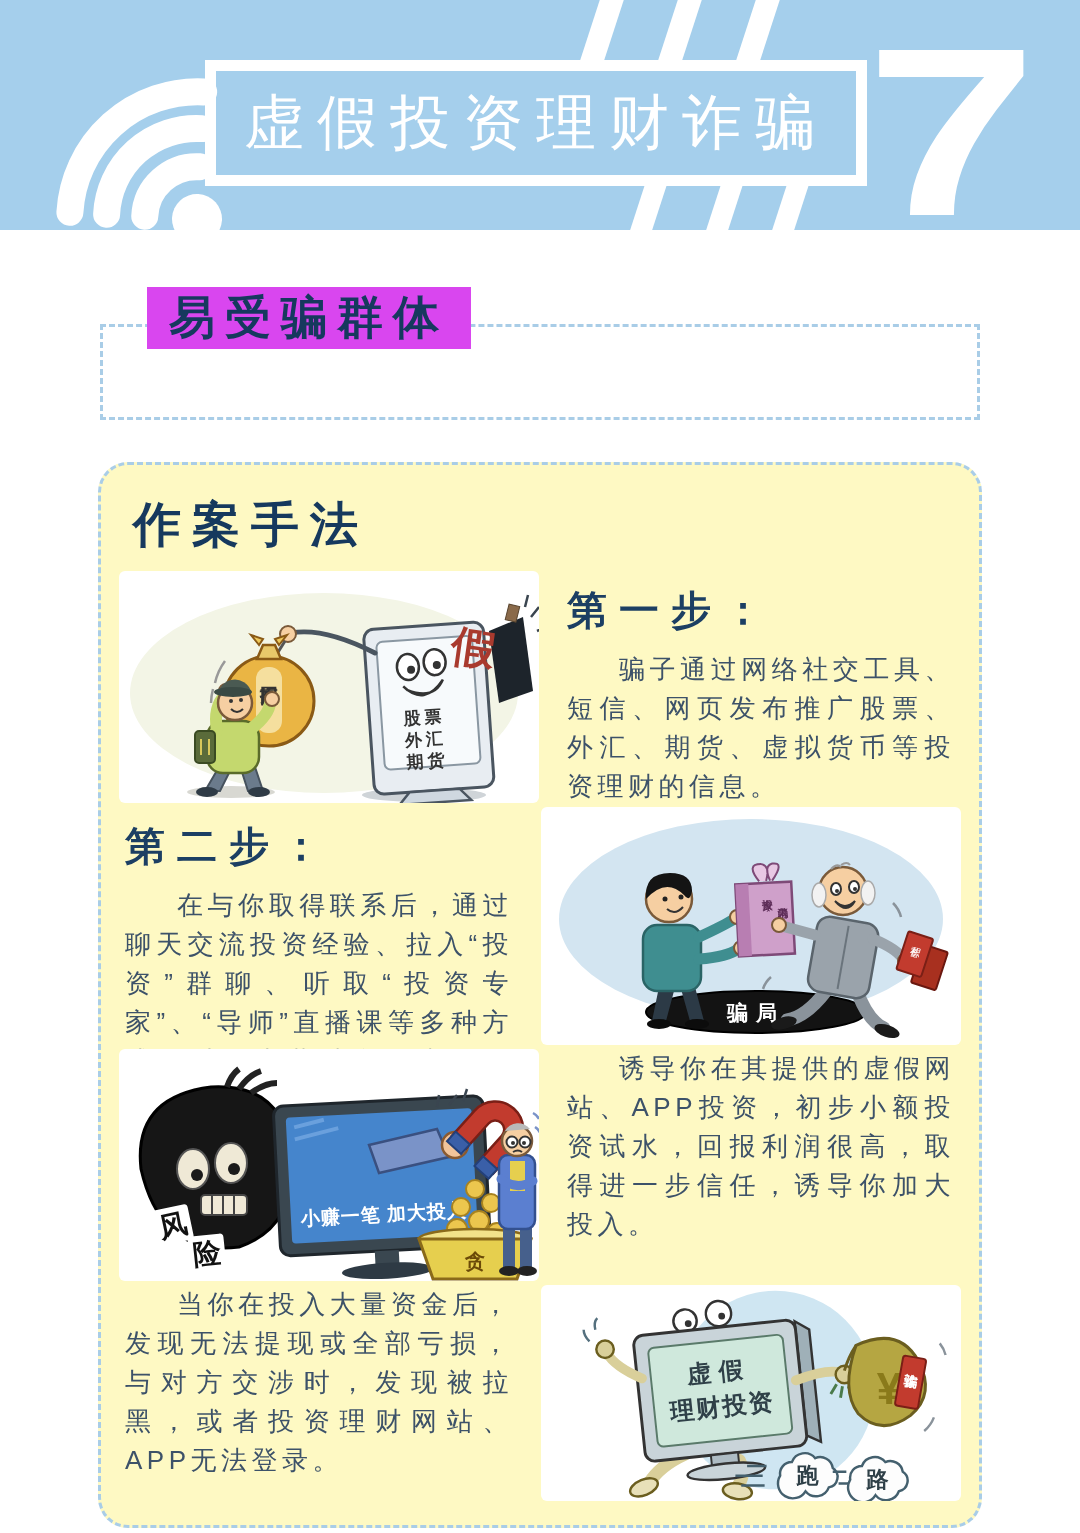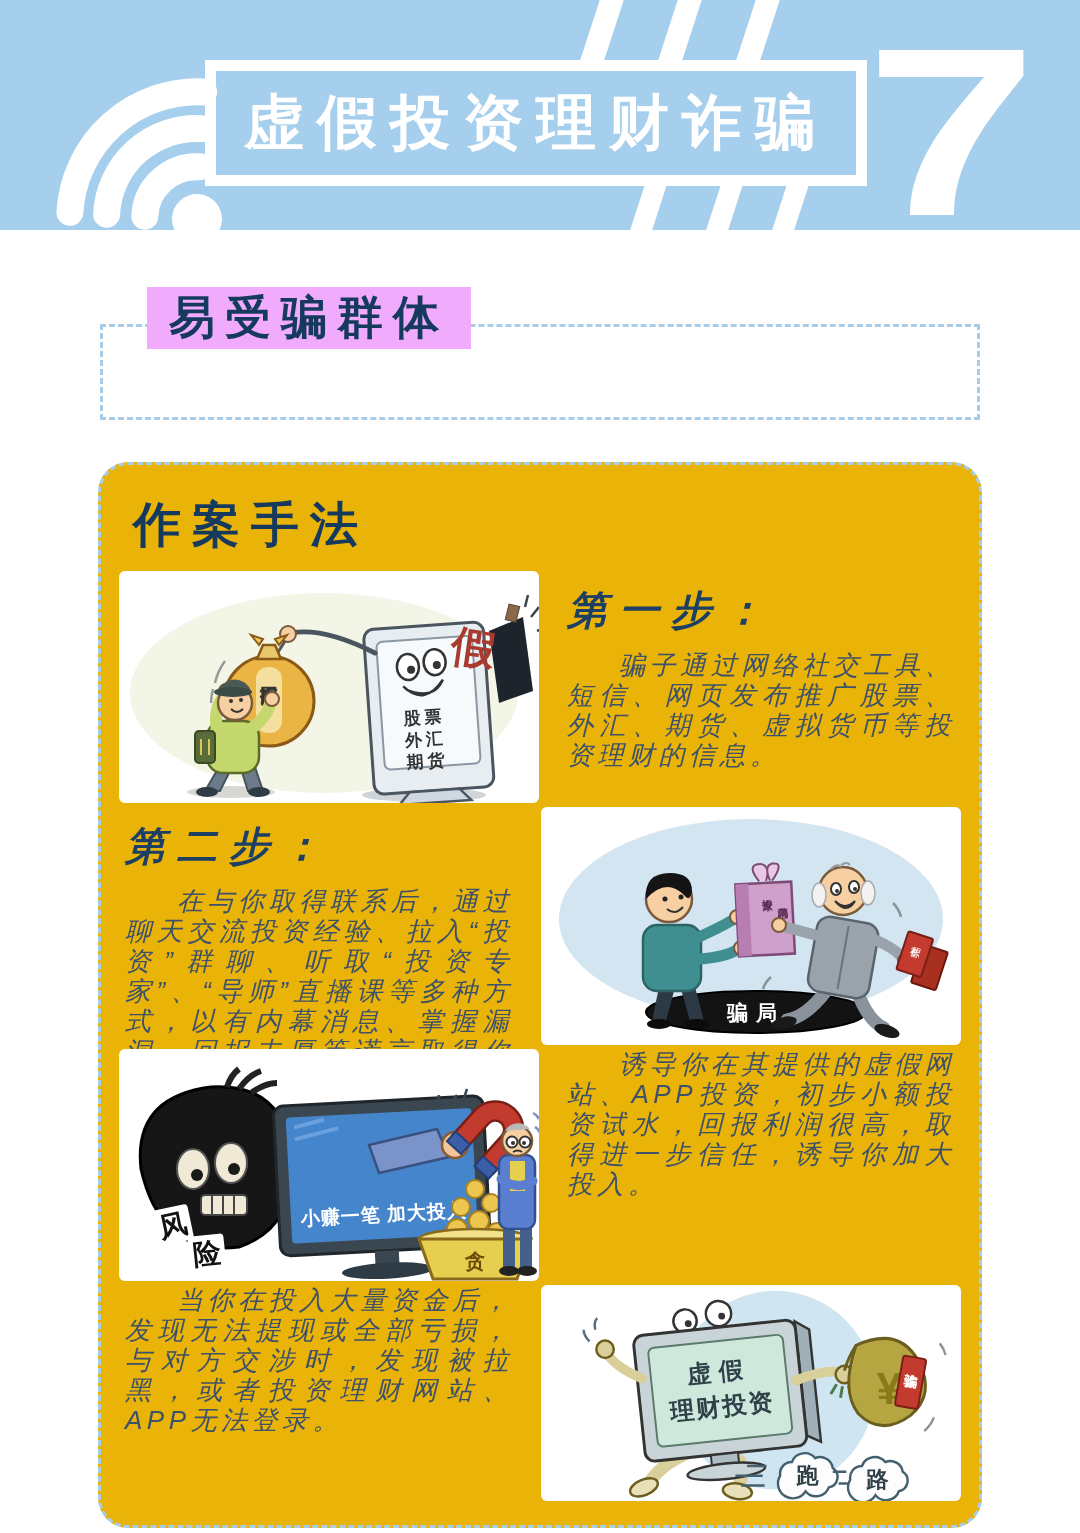--- a/index.html
+++ b/index.html
@@ -9,45 +9,45 @@
   
   .banner{position:relative;width:1080px;height:230px;background:#a5cfec;overflow:hidden;}
   .wifi{position:absolute;left:77px;top:49px;overflow:visible;}
   .stripe{position:absolute;background:#ffffff;transform:skewX(-18deg);}
   .stripe.t{top:-6px;width:24px;height:72px;}
   .stripe.b{top:186px;width:22px;height:52px;}
   .s1{left:590px}.s2{left:668px}.s3{left:746px}
   .s4{left:636px}.s5{left:712px}.s6{left:778px}
   .title-box{position:absolute;left:205px;top:60px;width:662px;height:126px;
              border:11px solid #ffffff;box-sizing:border-box;display:flex;align-items:center;justify-content:center;}
-  .title-box h1{margin:8px;color:#ffffff;font-size:60px;font-weight:700;letter-spacing:13px;white-space:nowrap;}
+  .title-box h1{margin:8px;color:#ffffff;font-size:60px;font-weight:400;letter-spacing:13px;white-space:nowrap;}
   .numeral{position:absolute;left:866px;top:12px;color:#ffffff;font-size:240px;font-weight:700;
            line-height:1;transform:scaleX(1.28);transform-origin:left top;}
 
   
   .victims{position:relative;margin:94px 100px 0;}
   .vbox{position:relative;border:3px dashed #a9cde7;min-height:96px;box-sizing:border-box;
         padding:30px 36px 30px;}
-  .vhead{position:absolute;top:-40px;left:44px;margin:0;background:#f0abfc;padding:0 22px;
+  .vhead{position:absolute;top:-40px;left:44px;margin:0;background:#d946ef;padding:0 22px;
          color:#16395e;font-size:46px;font-weight:900;letter-spacing:10px;white-space:nowrap;}
   .vbody{margin:0;color:#3d5269;font-size:27px;letter-spacing:7px;font-weight:500;}
 
   
-  .methods{margin:42px 98px 0;background:#eab308;border:3px dashed #a9cde7;border-radius:30px;
+  .methods{margin:42px 98px 0;background:#fef9c3;border:3px dashed #a9cde7;border-radius:30px;
            box-sizing:border-box;padding:26px 18px 24px;}
   .mhead{margin:2px 0 14px 14px;color:#16395e;font-size:48px;font-weight:900;letter-spacing:11px;}
   .row{display:flex;gap:22px;margin-bottom:4px;}
   .row:last-child{margin-bottom:0;}
   .r1{height:232px}.r2{height:238px}.r3{height:232px}.r4{height:216px}
   .panel{flex:0 0 420px;background:#ffffff;border-radius:6px;overflow:hidden;}
   .panel svg{display:block;width:100%;height:100%;}
   .panel text{font-family:"Liberation Sans","DejaVu Sans",sans-serif;}
-  .step-text{flex:1;padding:0 6px;min-width:0;font-style:italic;}
+  .step-text{flex:1;padding:0 6px;min-width:0;}
   .step-label{margin:12px 0 12px;color:#1c3f63;font-size:40px;font-weight:900;letter-spacing:12px;white-space:nowrap;}
-  .step-body{margin:0;color:#3d5269;font-size:26px;line-height:30px;letter-spacing:4.5px;
+  .step-body{margin:0;color:#3d5269;font-size:26px;line-height:39px;letter-spacing:4.5px;
              text-align:justify;text-indent:2em;font-weight:500;}
 </style>
 </head>
 <body>
 
 <div class="page">
 
   <header class="banner">
     <svg class="wifi" width="240" height="210" viewBox="0 0 240 200">
       <g transform="rotate(-42 120 165)" fill="none" stroke="#ffffff" stroke-width="27" stroke-linecap="round">

